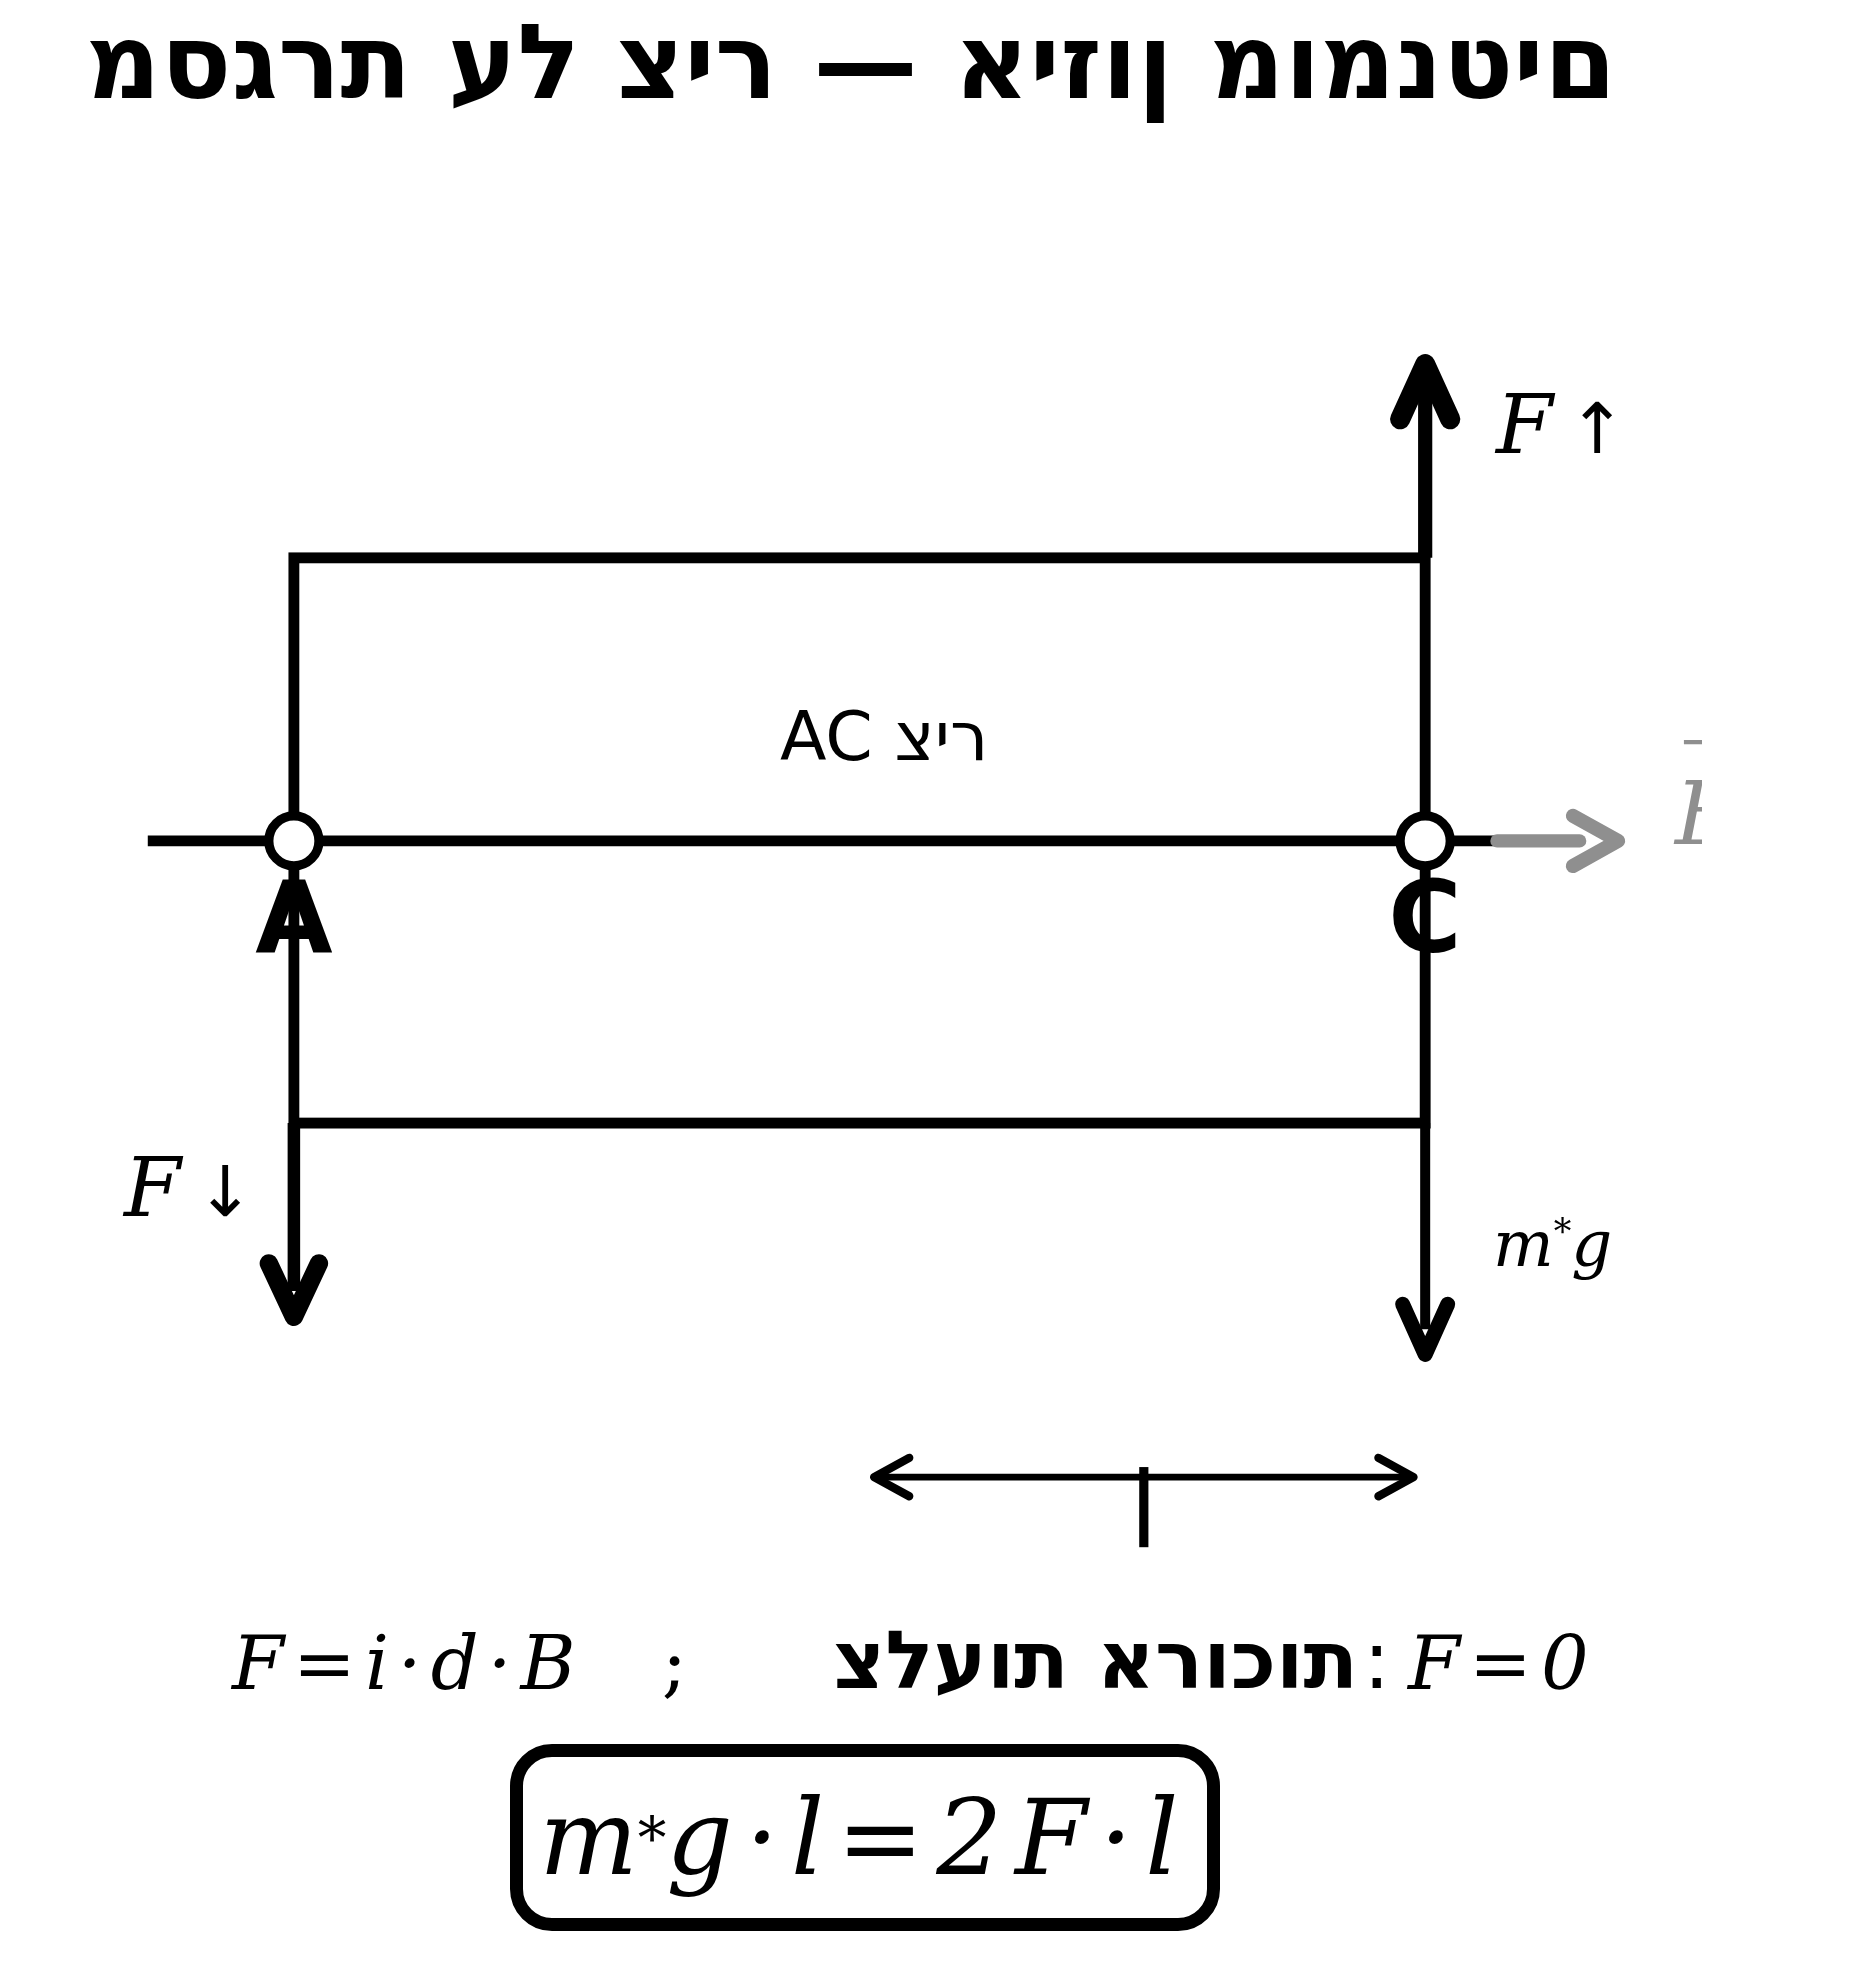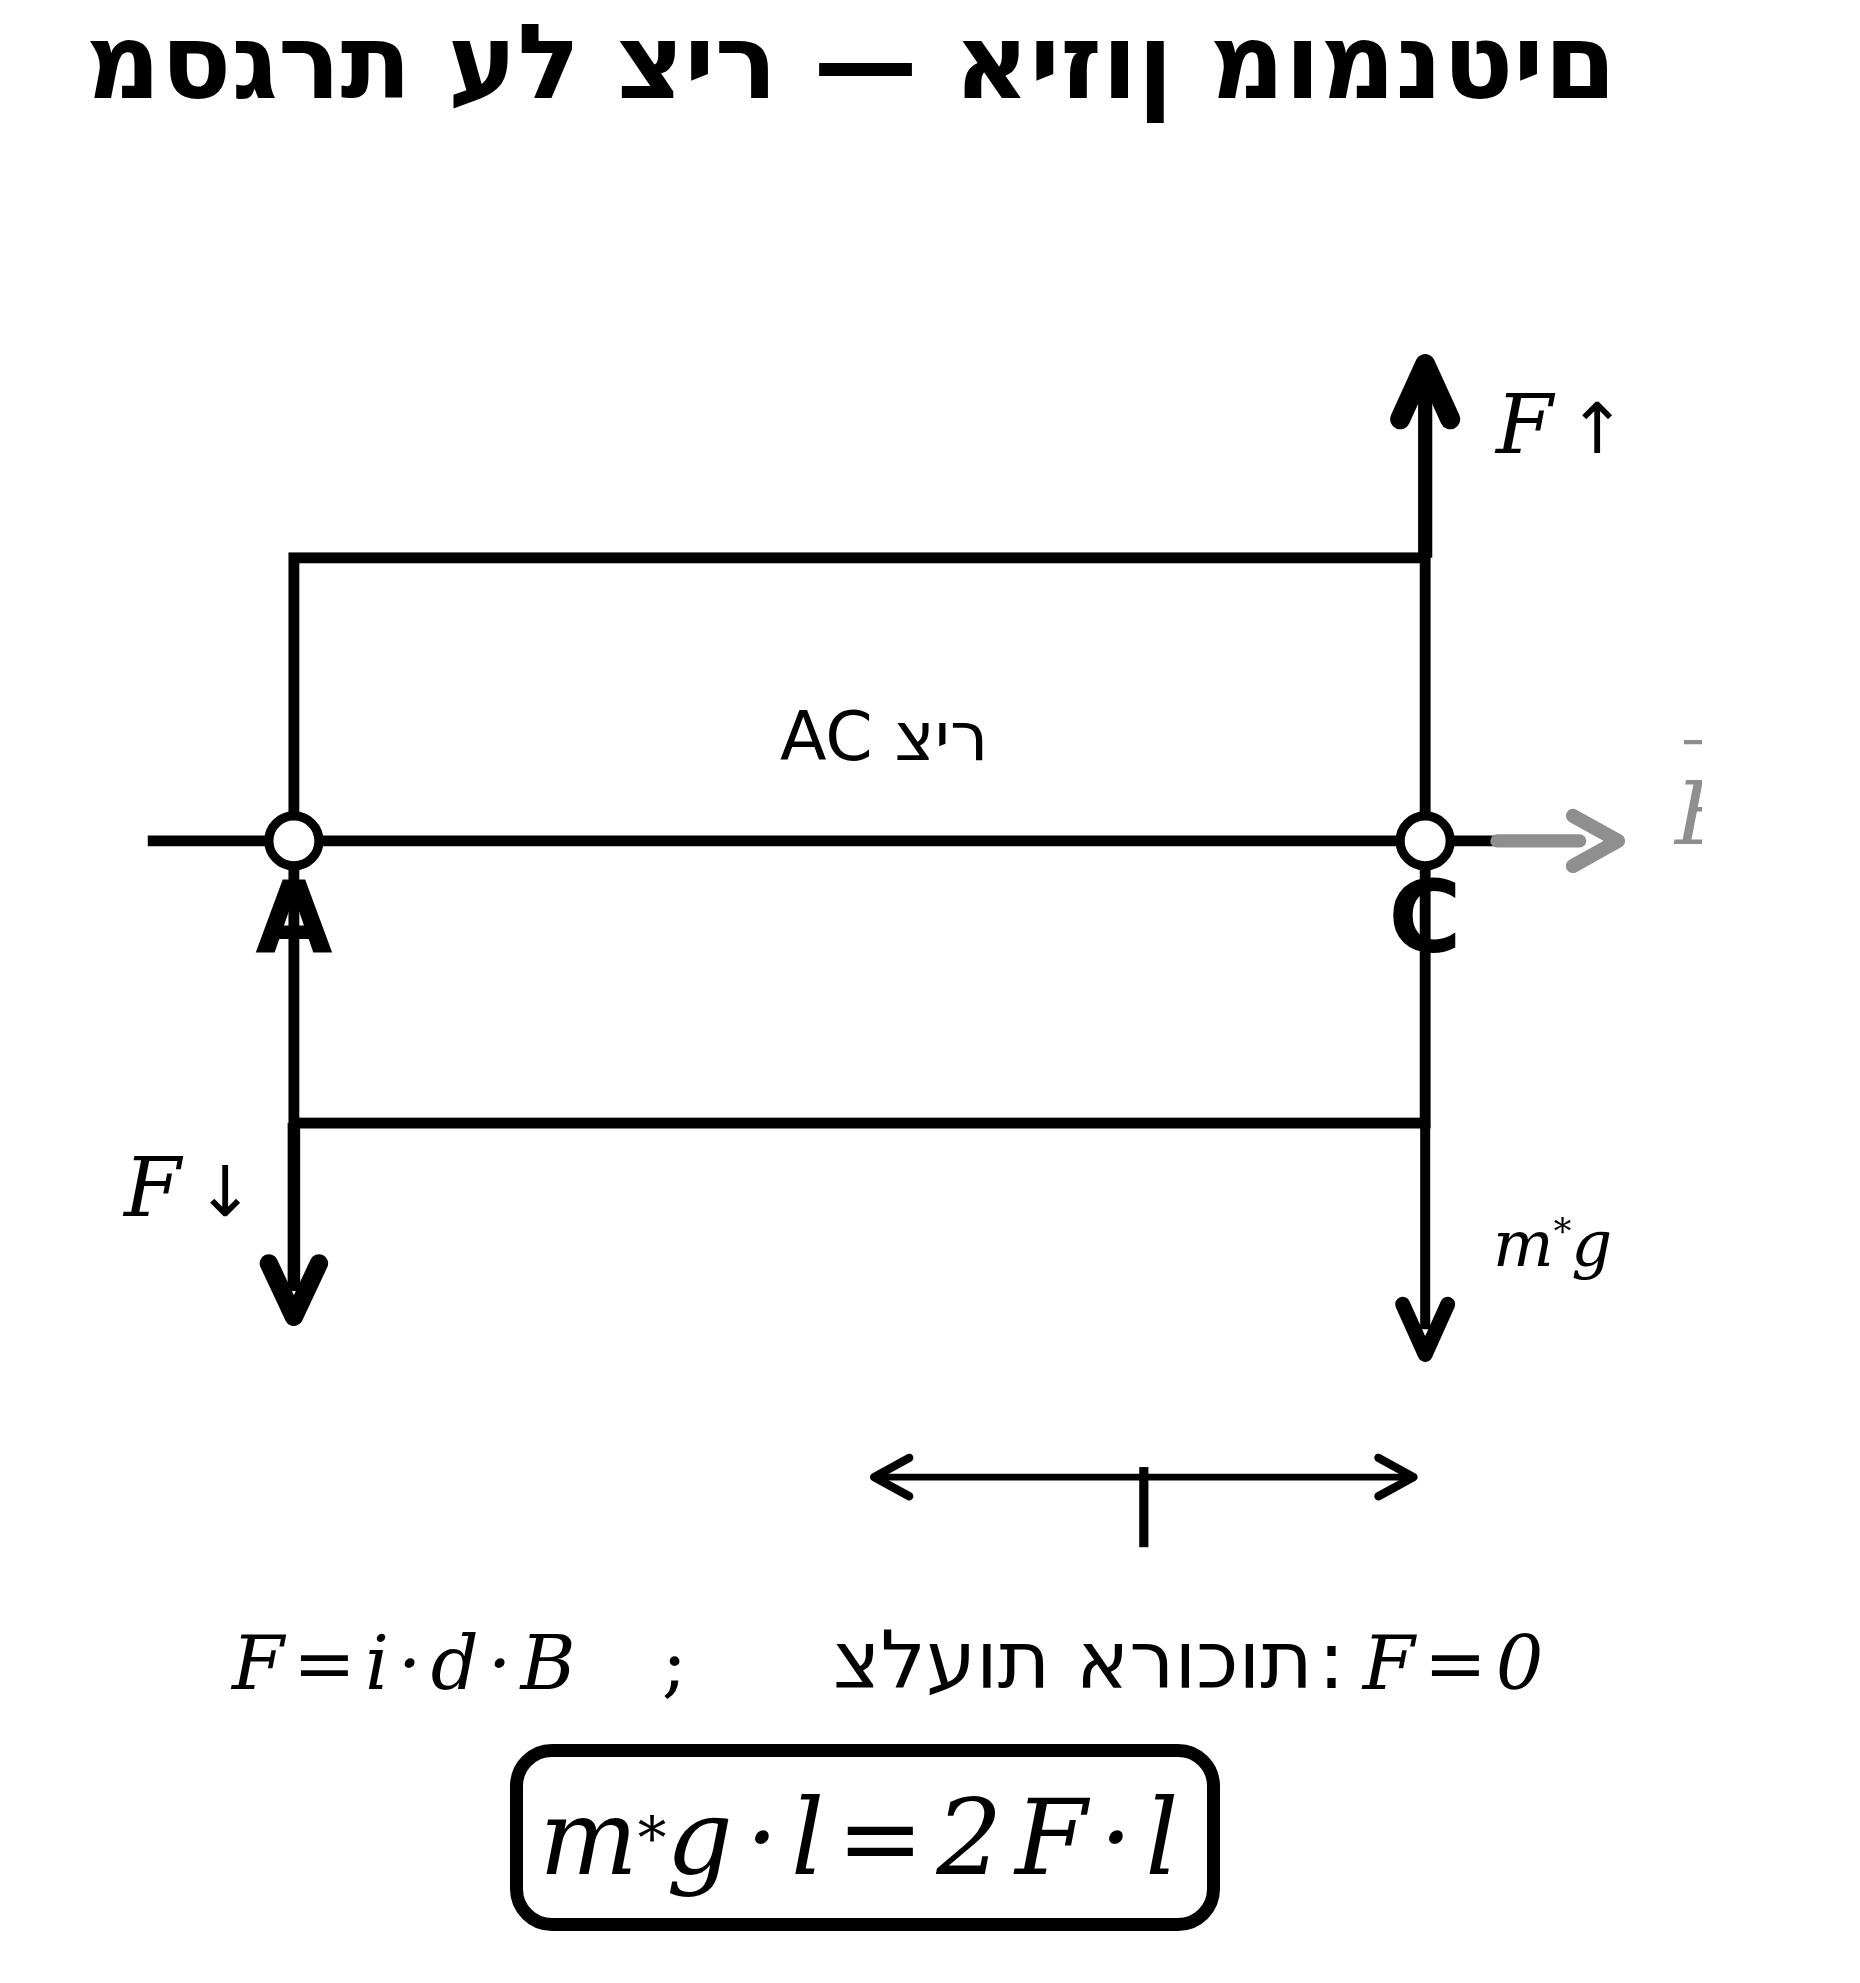--- a/index.html
+++ b/index.html
@@ -19,21 +19,21 @@
   .pivot-a{left:294px;top:868px;}
   .pivot-c{left:1425px;top:868px;}
   .f-up{left:1496px;top:384px;font-size:82px;}
   .f-down{left:124px;top:1147px;font-size:82px;}
   .arrglyph{font-family:"DejaVu Sans",sans-serif;font-style:normal;font-size:70px;margin-left:15px;}
   .field-vec{left:1681px;top:716px;font-size:50px;color:#8f8f8f;font-family:"DejaVu Sans",sans-serif;}
   .field-b{left:1675px;top:770px;font-size:88px;color:#8f8f8f;}
   .weight{left:1493px;top:1212px;font-size:64px;}
   .eqrow{left:232px;top:1621px;display:flex;align-items:flex-end;font-size:75px;}
   .eqrow .sep{margin-left:77px;font-family:"DejaVu Serif",serif;}
-  .eqrow .hebpart{margin-left:146px;font-size:80px;}
+  .eqrow .hebpart{margin-left:146px;font-size:80px;font-weight:bold;}
   .eqrow .colon{margin-left:5px;font-size:80px;}
   .eqrow .rhs{margin-left:18px;}
   .eqbox{position:absolute;left:510px;top:1744px;width:710px;height:187px;box-sizing:border-box;
          border:13.4px solid #000;border-radius:42px;display:flex;align-items:center;justify-content:center;
          font-size:104px;}
 </style>
 </head>
 <body>
 
 <div class="stage">

